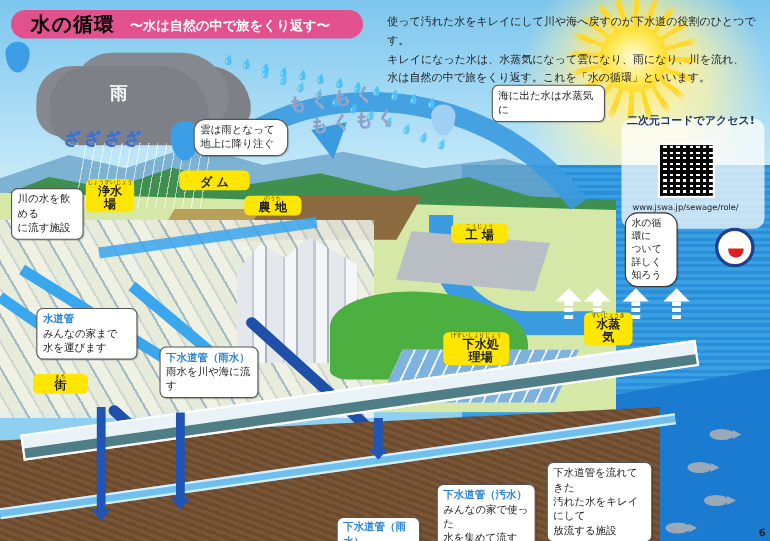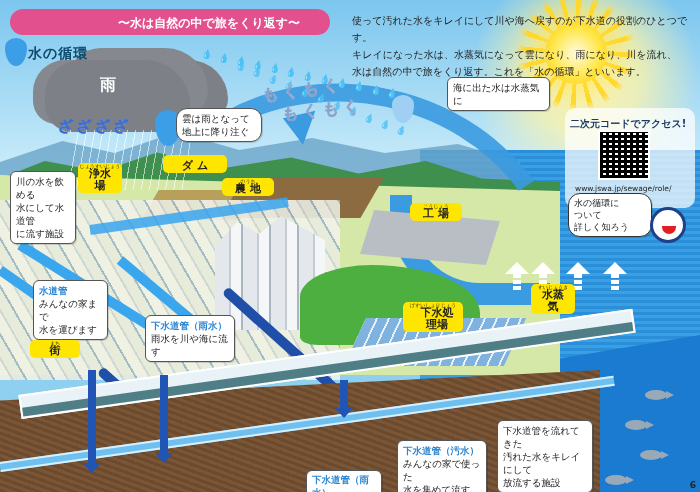--- a/index.html
+++ b/index.html
@@ -50,31 +50,31 @@
   .big-arc { position: absolute; left: 130px; top: 85px; width: 440px; height: 380px; border: 18px solid #3a9be0;
     border-color: #3a9be0 transparent transparent transparent; border-radius: 50%; transform: rotate(12deg); opacity: .9; }
   .arc-head { position: absolute; left: 282px; top: 105px; width: 0; height: 0;
     border-top: 18px solid transparent; border-bottom: 18px solid transparent; border-right: 28px solid #3a9be0; transform: rotate(20deg); }
   .drops-row { position: absolute; font-size: 9px; color: #a8a6d8; letter-spacing: 6px; white-space: nowrap; }
   .cloud { position: absolute; left: 45px; top: 60px; width: 145px; height: 72px; background: #7d8086;
     border-radius: 40px 50px 30px 30px; box-shadow: 20px -14px 0 -2px #85888e, -16px -4px 0 -4px #85888e, 44px -6px 0 -6px #7d8086; }
   .rain { position: absolute; left: 70px; top: 130px; width: 120px; height: 60px;
     background: repeating-linear-gradient(100deg, rgba(255,255,255,.75) 0 1px, transparent 1px 8px); opacity: .8; }
   .header-pill { position: absolute; left: 10px; top: 9px; width: 320px; height: 26px; background: #e2508e; border-radius: 14px; }
-  .title-main { position: absolute; left: 28px; top: 10px; color: #0c4a6e; font-weight: bold; font-size: 14px; letter-spacing: 1px; margin-top: 35px; }
+  .title-main { position: absolute; left: 28px; top: 10px; color: #000000; font-weight: bold; font-size: 18px; letter-spacing: 1px; }
   .title-sub { position: absolute; left: 118px; top: 15px; color: #fff; font-weight: bold; font-size: 12px; }
   .intro { position: absolute; left: 352px; top: 12px; width: 345px; font-size: 10px; line-height: 17px; color: #222; }
   .tag { position: absolute; background: #ffe600; border-radius: 5px; font-weight: bold; color: #222; font-size: 11px;
     text-align: center; padding: 5px 6px 1px; line-height: 12px; }
   .tag .rt { position: absolute; top: 0px; left: 0; right: 0; font-size: 5px; font-weight: normal; line-height: 6px; }
   .bubble { position: absolute; background: #fff; border: 1.5px solid #555; border-radius: 6px; font-size: 9.5px; line-height: 13px;
     color: #222; padding: 3px 5px; box-shadow: 1px 1px 0 rgba(0,0,0,.15); }
   .bubble .hl { color: #2a86d4; font-weight: bold; }
   .qr-panel { position: absolute; left: 565px; top: 108px; width: 130px; height: 100px; background: rgba(255,255,255,0.72); border-radius: 10px; }
-  .qr-title { position: absolute; left: 570px; top: 117px; font-size: 10px; font-weight: bold; color: #1a3a66; }
+  .qr-title { position: absolute; left: 570px; top: 103px; font-size: 10px; font-weight: bold; color: #1a3a66; }
   .qr { position: absolute; left: 598px; top: 130px; width: 52px; height: 50px; background: #fff; padding: 2px; }
   .qr-inner { width: 100%; height: 100%;
     background: repeating-linear-gradient(90deg, #000 0 3px, #fff 3px 5px), #000;
     background-blend-mode: multiply;
     background-image: repeating-linear-gradient(90deg, #000 0 3px, transparent 3px 6px), repeating-linear-gradient(0deg, #000 0 3px, transparent 3px 5px);
     background-color: #fff; }
   .qr-url { position: absolute; left: 575px; top: 184px; font-size: 7.5px; color: #222; }
   .mascot { position: absolute; left: 650px; top: 207px; width: 36px; height: 36px; border-radius: 50%; background: #fff; border: 3px solid #1e3f8a; }
   .mascot::after { content: ""; position: absolute; left: 9px; top: 16px; width: 14px; height: 8px; background: #e02020; border-radius: 0 0 8px 8px; }
   .drop-char { position: absolute; width: 26px; height: 36px; background: #3b9ee6; border-radius: 50% 50% 50% 50% / 35% 35% 65% 65%; }
@@ -175,25 +175,24 @@
   <div>雲は雨となって</div>
   <div>地上に降り注ぐ</div>
 </div>
 
 <div class="bubble" style="left:447px;top:77px;width:103px;">
   <div>海に出た水は水蒸気に</div>
 </div>
 
 <div class="bubble" style="left:10px;top:171px;width:66px;">
   <div>川の水を飲める</div>
-  <div>水にして水道管</div>
   <div>に流す施設</div>
 </div>
 
-<div class="bubble" style="left:33px;top:280px;width:75px;">
+<div class="bubble" style="left:33px;top:280px;width:92px;">
   <div class="hl">水道管</div>
   <div>みんなの家まで</div>
   <div>水を運びます</div>
 </div>
 
 <div class="bubble" style="left:145px;top:315px;width:90px;">
   <div class="hl">下水道管（雨水）</div>
   <div>雨水を川や海に流す</div>
 </div>
 
@@ -240,20 +239,20 @@
   <span class="rt">すいじょうき</span>
   <span>水蒸気</span>
 </div>
 
 <div class="qr-panel"></div>
 <div class="qr-title">二次元コードでアクセス!</div>
 <div class="qr">
     <div class="qr-inner"></div>
   </div>
 <div class="qr-url">www.jswa.jp/sewage/role/</div>
-<div class="bubble" style="left:568px;top:193px;width:84px;border-radius:12px;border-color:#333;font-size:9px;line-height:12px;">
+<div class="bubble" style="left:568px;top:193px;width:48px;border-radius:12px;border-color:#333;font-size:9px;line-height:12px;">
   <div>水の循環に</div>
   <div>ついて</div>
   <div>詳しく知ろう</div>
 </div>
 <div class="mascot"></div>
 
 <div class="page-num">6</div>
 
 </body></html>

